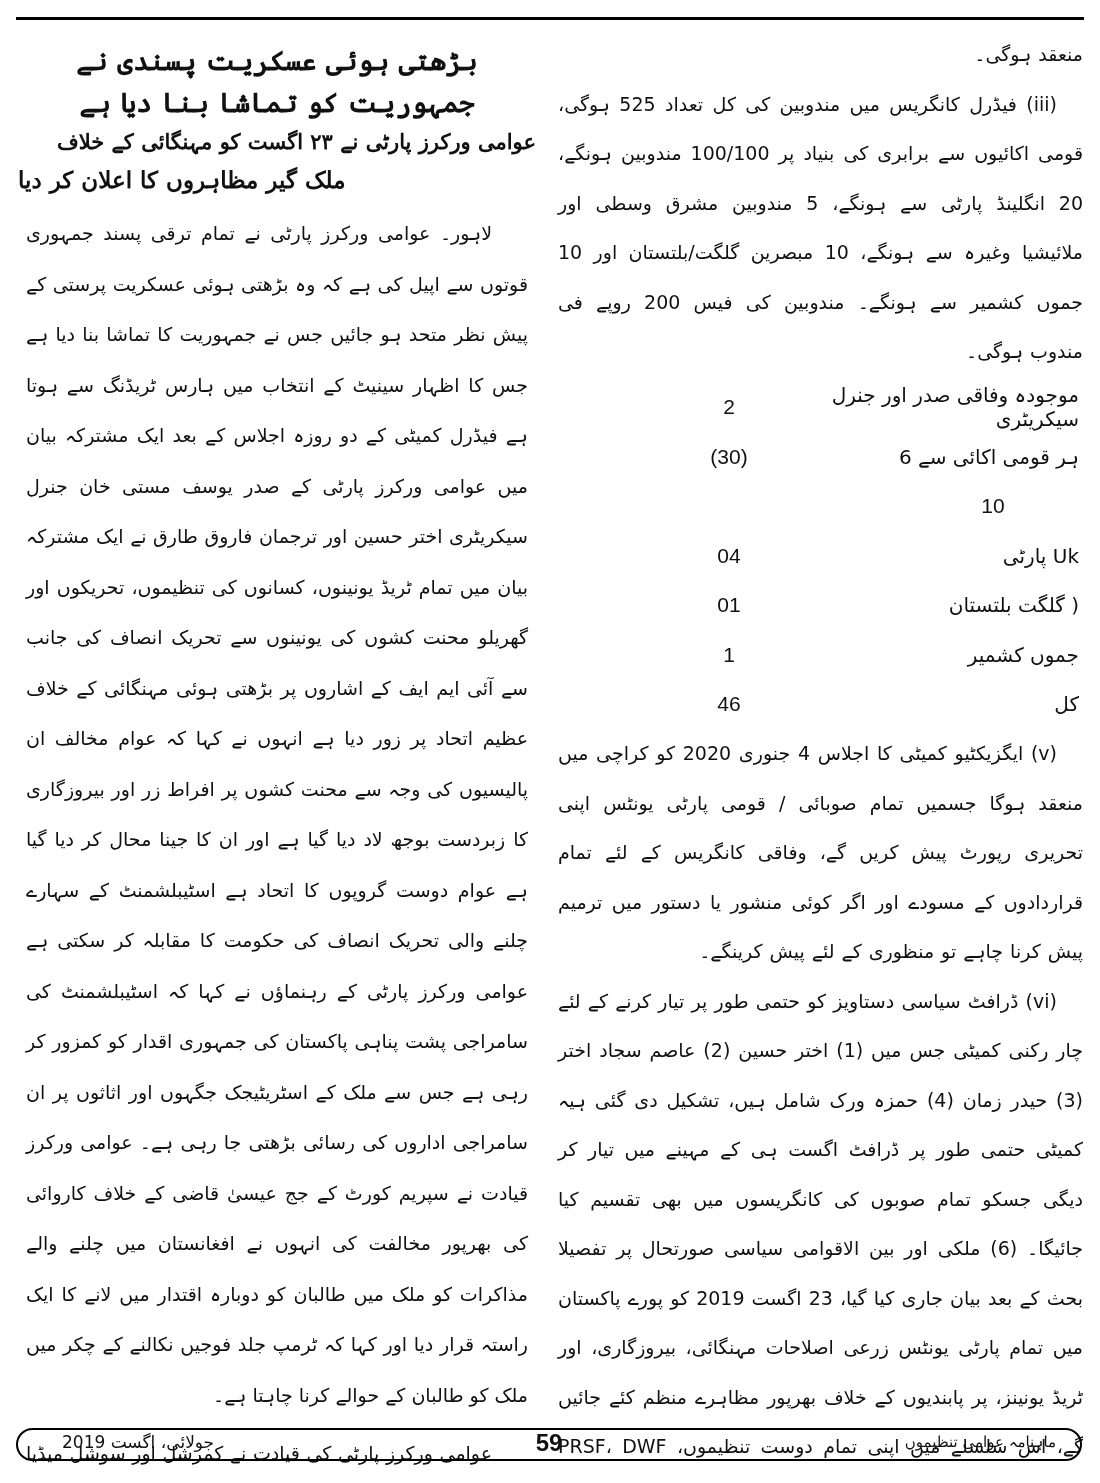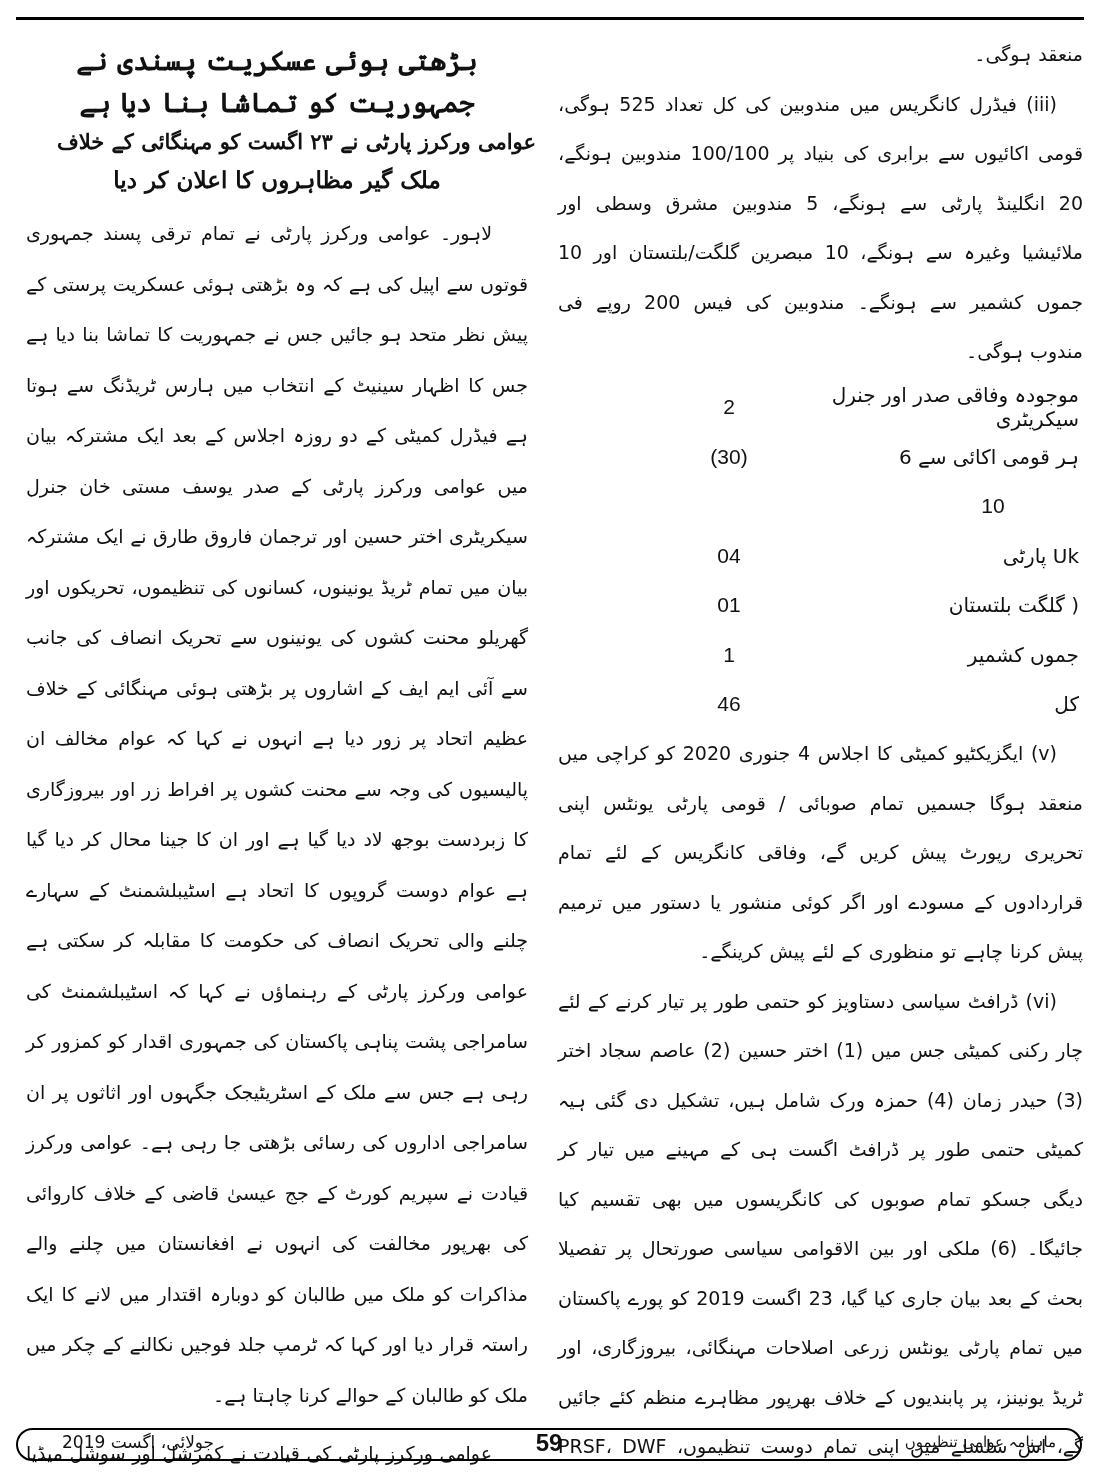--- a/index.html
+++ b/index.html
@@ -7,21 +7,21 @@
          font-family: "DejaVu Sans", sans-serif; color: #111; }
   .top-rule { position: absolute; left: 16px; right: 16px; top: 17px; height: 3px; background: #000; }
   .col { position: absolute; direction: rtl; }
   .col-right { left: 558px; width: 525px; top: 30px; }
   .col-left  { left: 18px;  width: 518px; top: 40px; }
 
   .headline { text-align: center; font-family: "DejaVu Serif", serif; font-weight: bold;
               font-size: 27px; line-height: 42px; margin: 0; }
   .subhead  { font-family: "DejaVu Serif", serif; font-weight: bold;
               font-size: 21px; line-height: 36px; margin: 0; }
-  .subhead2 { text-align: center; font-family: "DejaVu Serif", serif; font-weight: bold;
+  .subhead2 { text-align: left; font-family: "DejaVu Serif", serif; font-weight: bold;
               font-size: 23px; line-height: 40px; margin: 0; }
 
   .para { margin: 0; font-size: 19px; line-height: 49.5px; text-align: justify;
           text-align-last: right; word-spacing: 1px; }
   .para.indent { text-indent: 26px; }
   .para-left { margin: 8px; font-size: 19px; line-height: 50.5px; text-align: justify; text-align-last: right; }
   .para-left.indent { text-indent: 36px; }
 
   .tally { margin: 6px 0 0 0; width: 100%; }
   .tally-row { display: flex; direction: rtl; height: 49.5px; align-items: center; }

